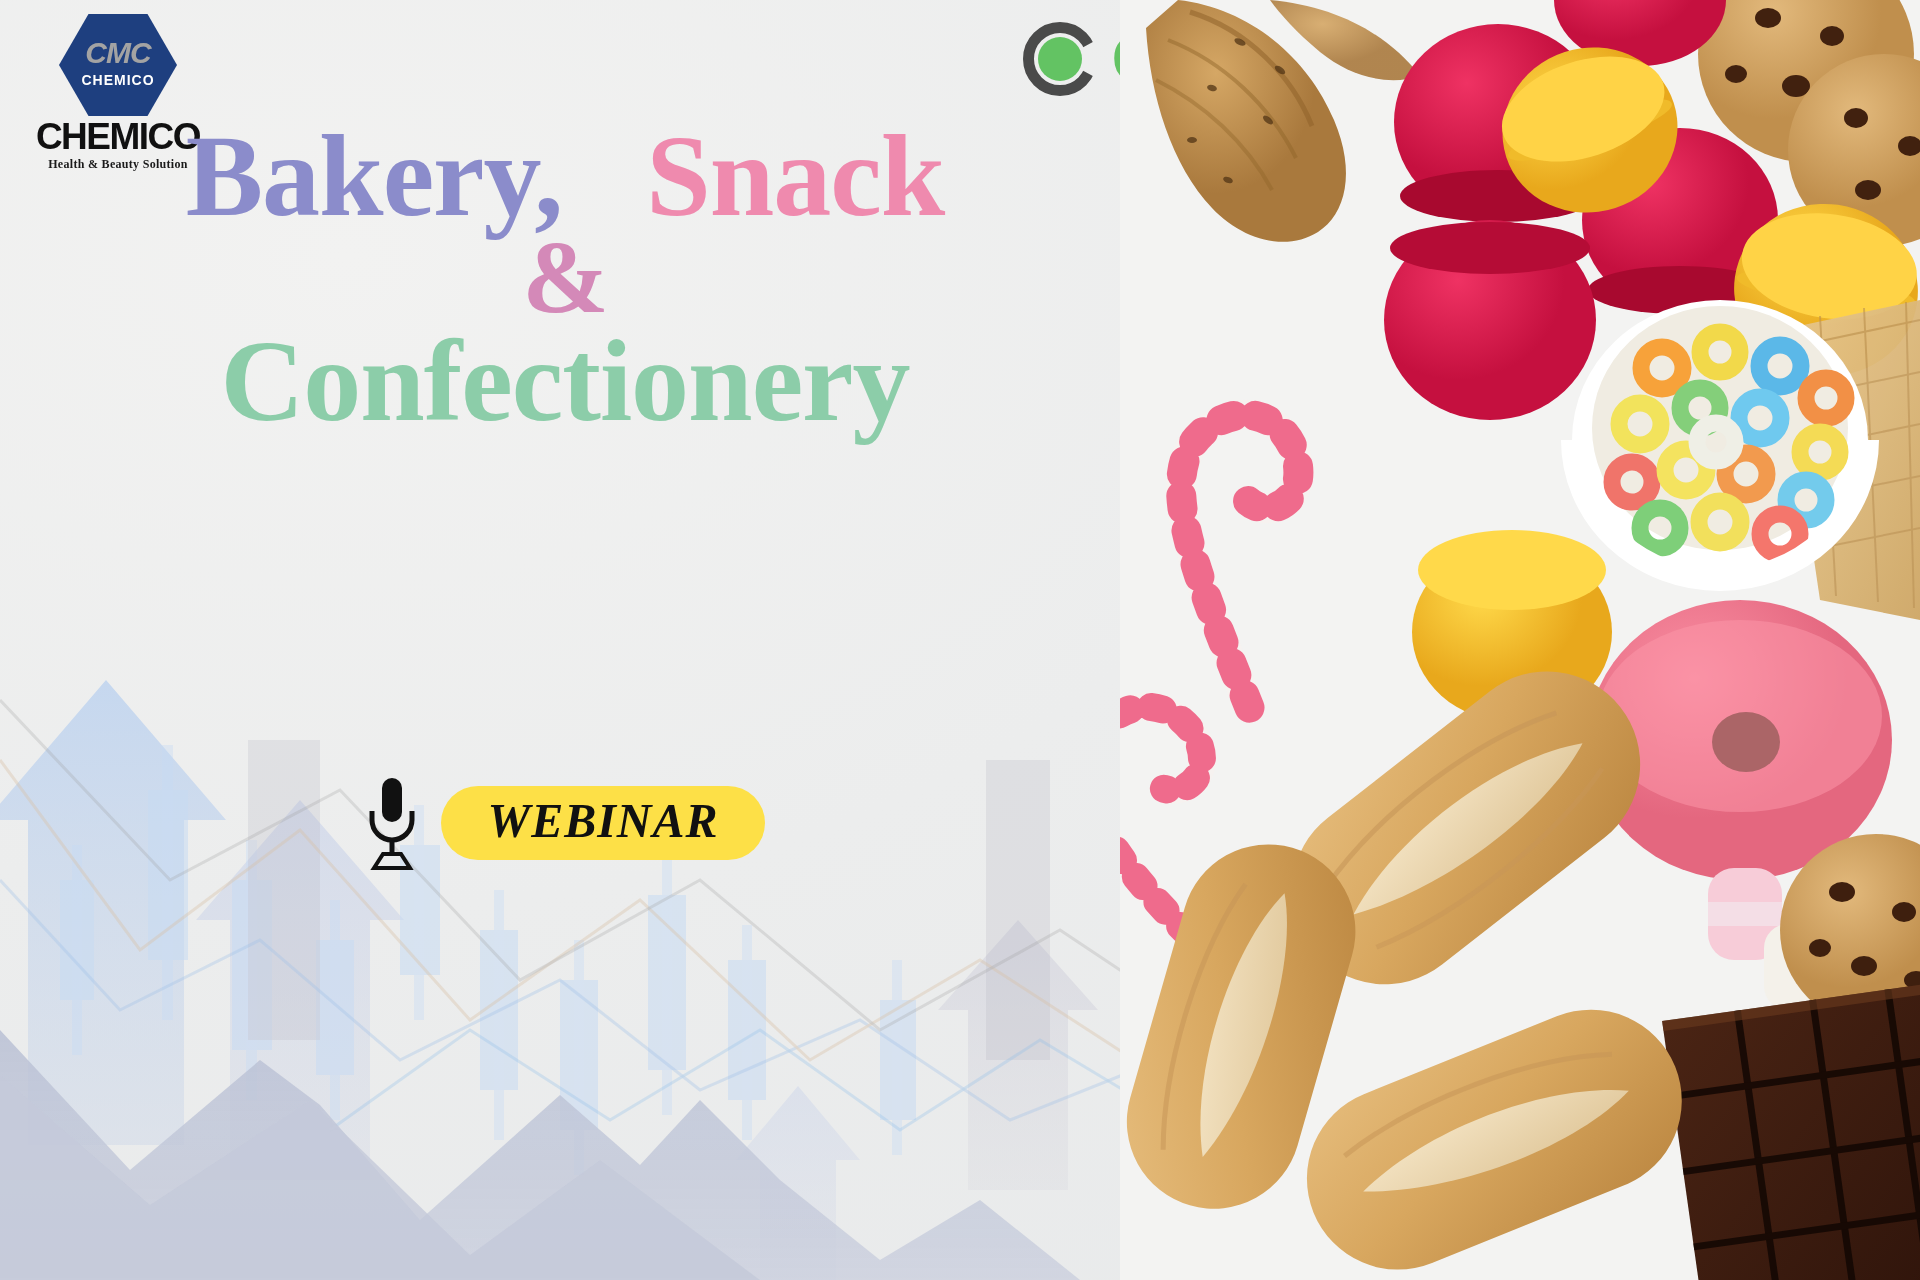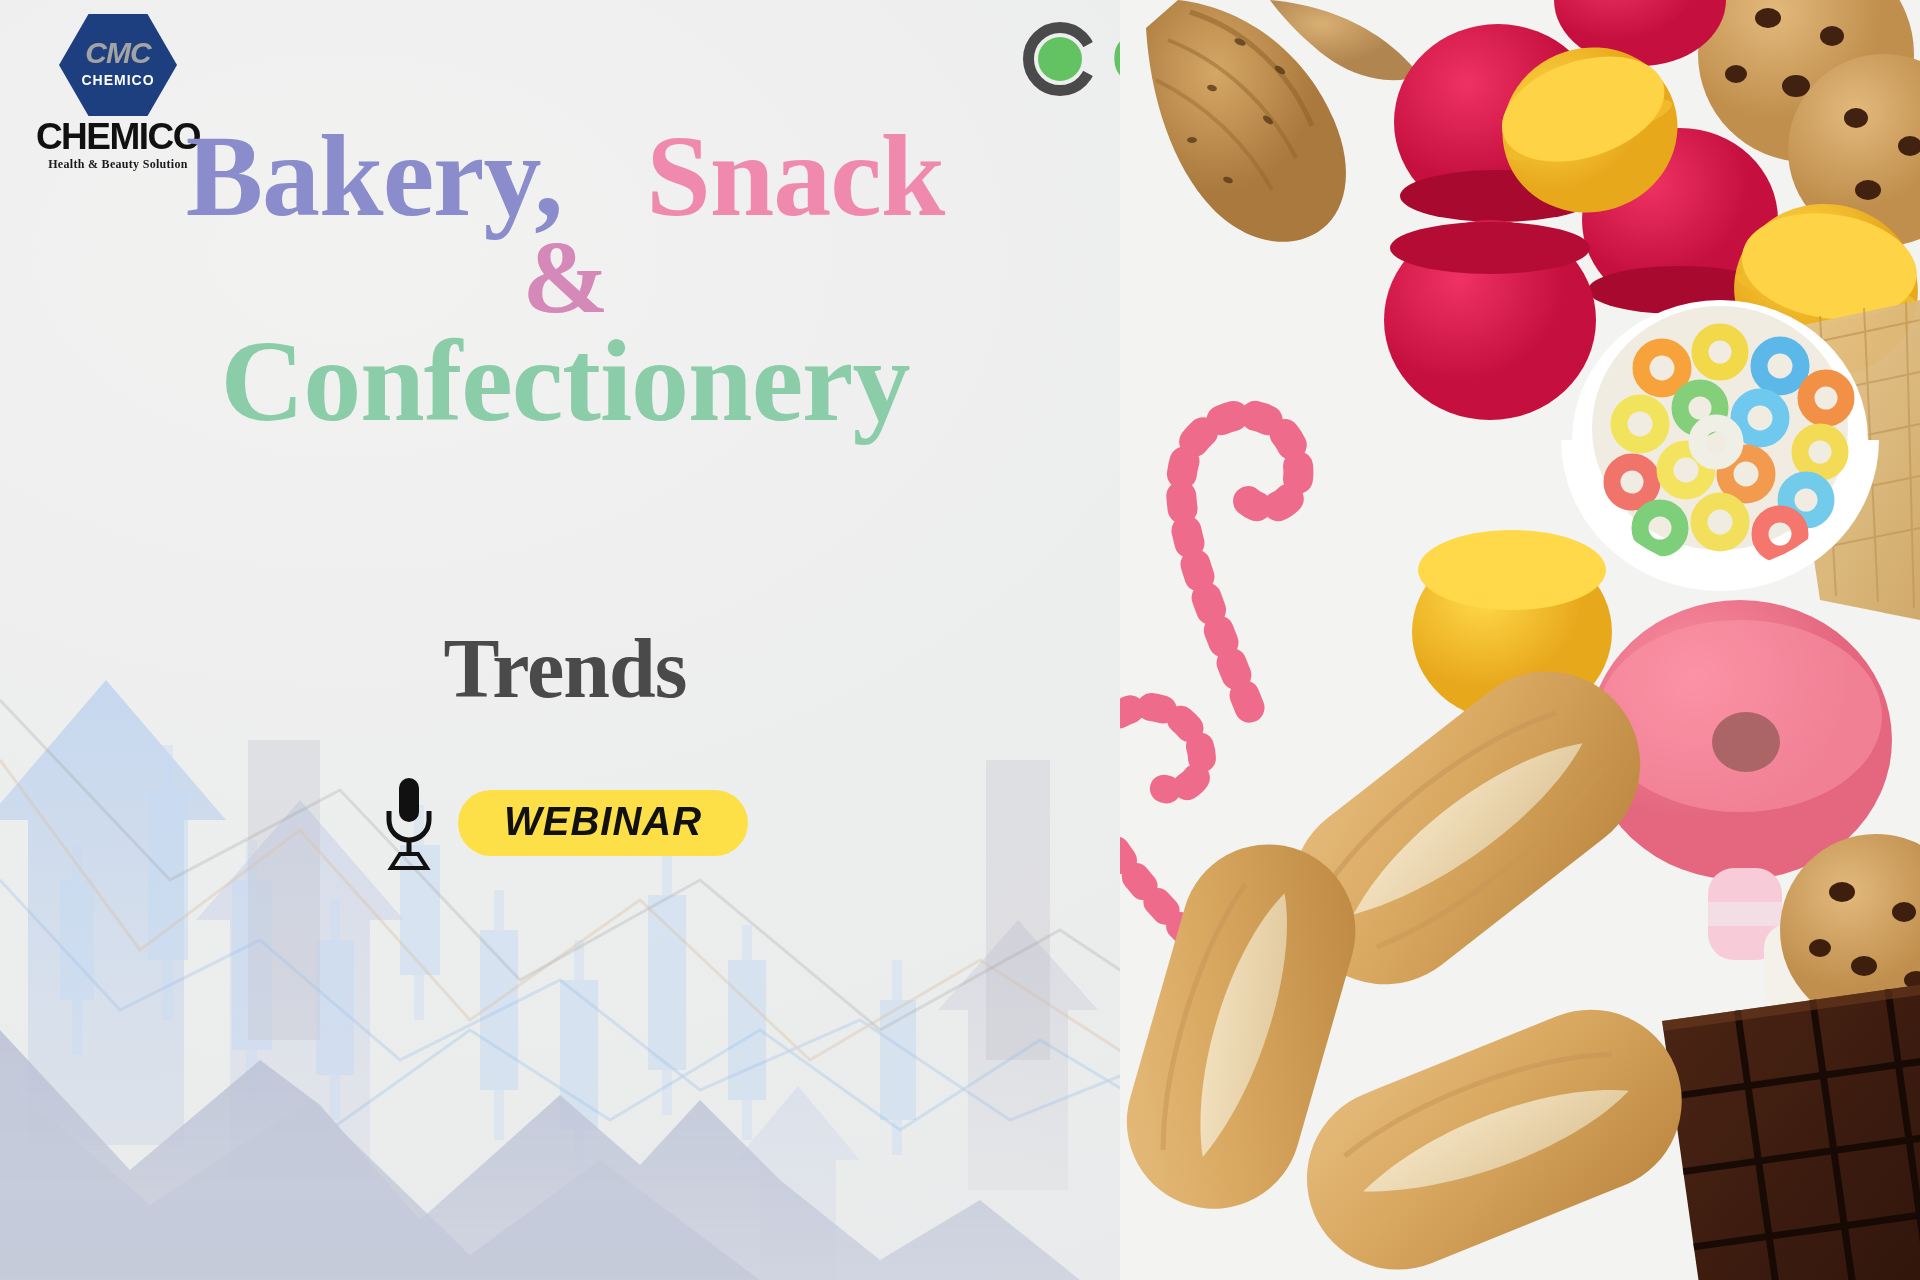--- a/index.html
+++ b/index.html
@@ -85,22 +85,22 @@
 
   
   .webinar-row{
     position:absolute;left:0;top:775px;width:1130px;
     display:flex;align-items:center;justify-content:center;gap:22px;
   }
   .mic-icon{width:54px;height:96px;display:block;}
   .webinar-pill{
     background:#fde047;border-radius:40px;
     padding:11px 46px 15px 46px;
-    font-family:Liberation Sans, sans-serif;
-    font-weight:bold;font-style:italic;font-size:40px;color:#111111;
+    font-family:Liberation Serif, serif;
+    font-weight:bold;font-style:italic;font-size:48px;color:#111111;
     letter-spacing:1px;line-height:1;
   }
 
   
   .date-pill{
     position:absolute;left:424px;top:953px;width:510px;
     border-radius:62px;
     background:linear-gradient(160deg,#9dc6fb 0%,#8dbcfa 38%,#7db2f8 70%,#6ea7f5 100%);
     box-shadow:0 6px 18px rgba(110,150,200,.28);
     padding:18px 0 26px 0;text-align:center;
@@ -223,21 +223,20 @@
   <div class="title-block">
     <div class="t-line t-line1">
       <span class="w-bakery">Bakery,</span>
       <span>&nbsp;</span>
       <span class="w-snack">Snack</span>
     </div>
     <div class="t-line t-amp w-amp">&amp;</div>
     <div class="t-line t-line3 w-conf">Confectionery</div>
   </div>
 
-  <div class="trends">Trends</div>
 
   <div class="webinar-row">
     <svg class="mic-icon" viewBox="0 0 54 96">
       <rect x="17" y="3" width="20" height="44" rx="10" fill="#111111"></rect>
       <path d="M7 36 v9 a20 20 0 0 0 40 0 v-9" fill="none" stroke="#111111" stroke-width="5"></path>
       <line x1="27" y1="65" x2="27" y2="79" stroke="#111111" stroke-width="5"></line>
       <path d="M9 93 L18 79 L36 79 L45 93 Z" fill="none" stroke="#111111" stroke-width="4"></path>
     </svg>
     <div class="webinar-pill">WEBINAR</div>
   </div>

